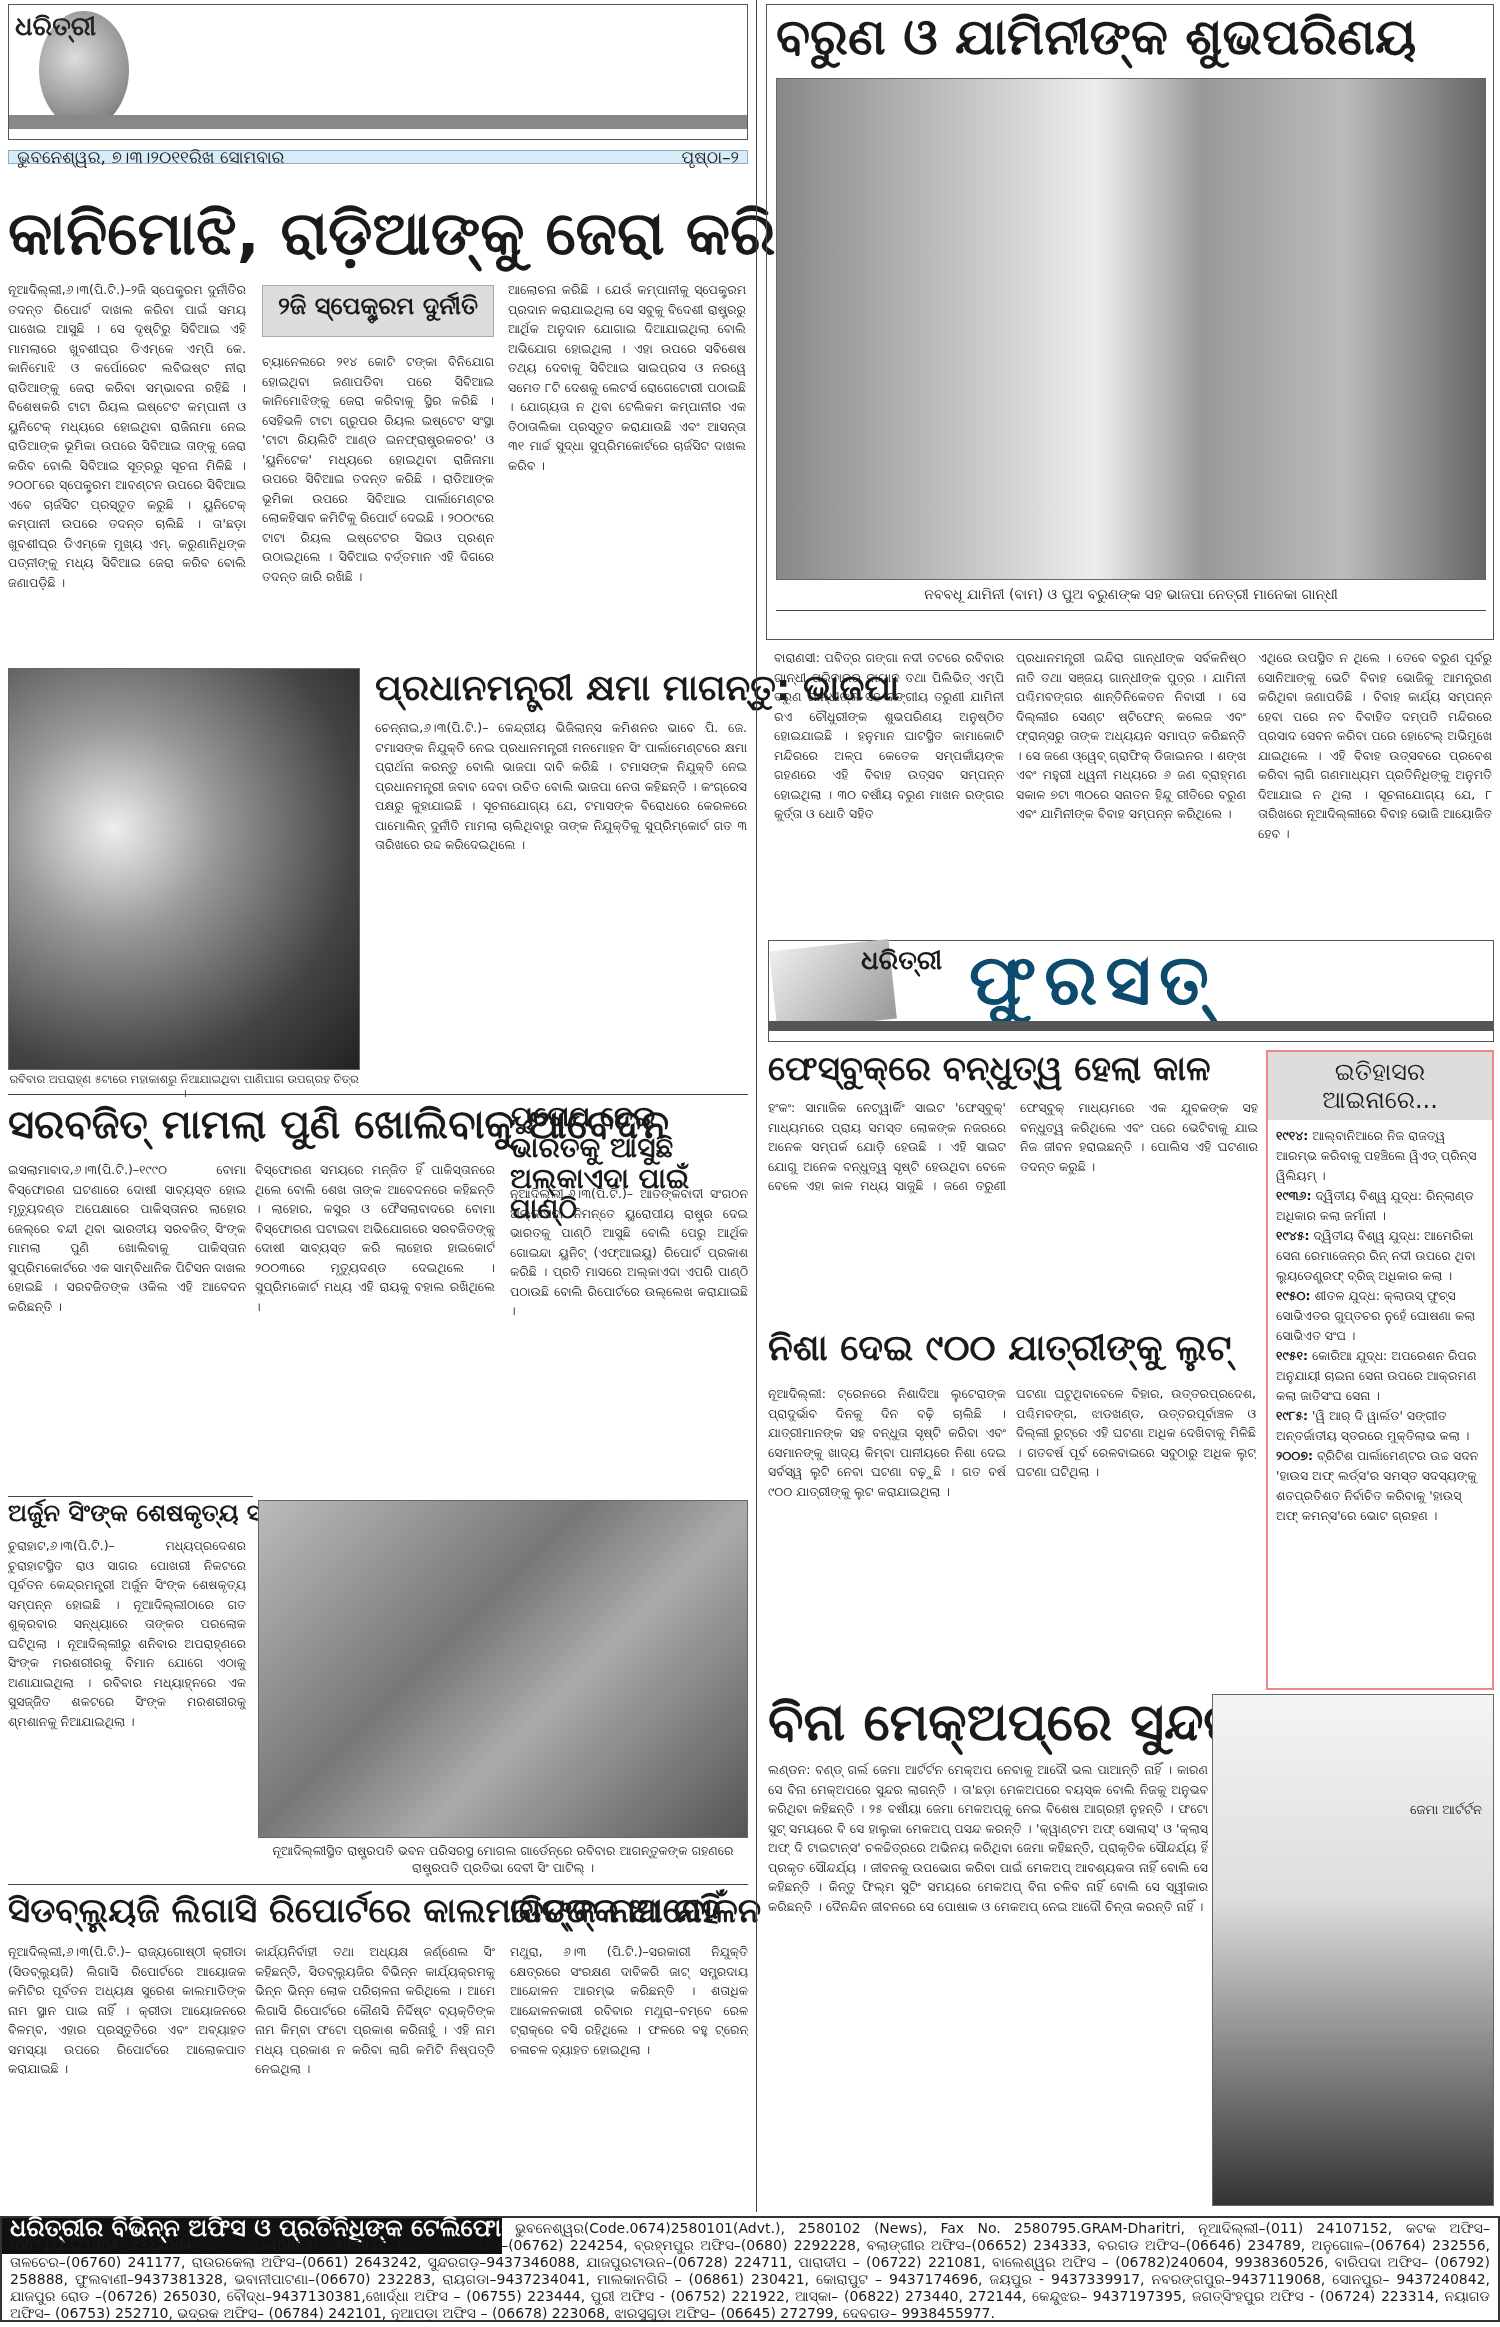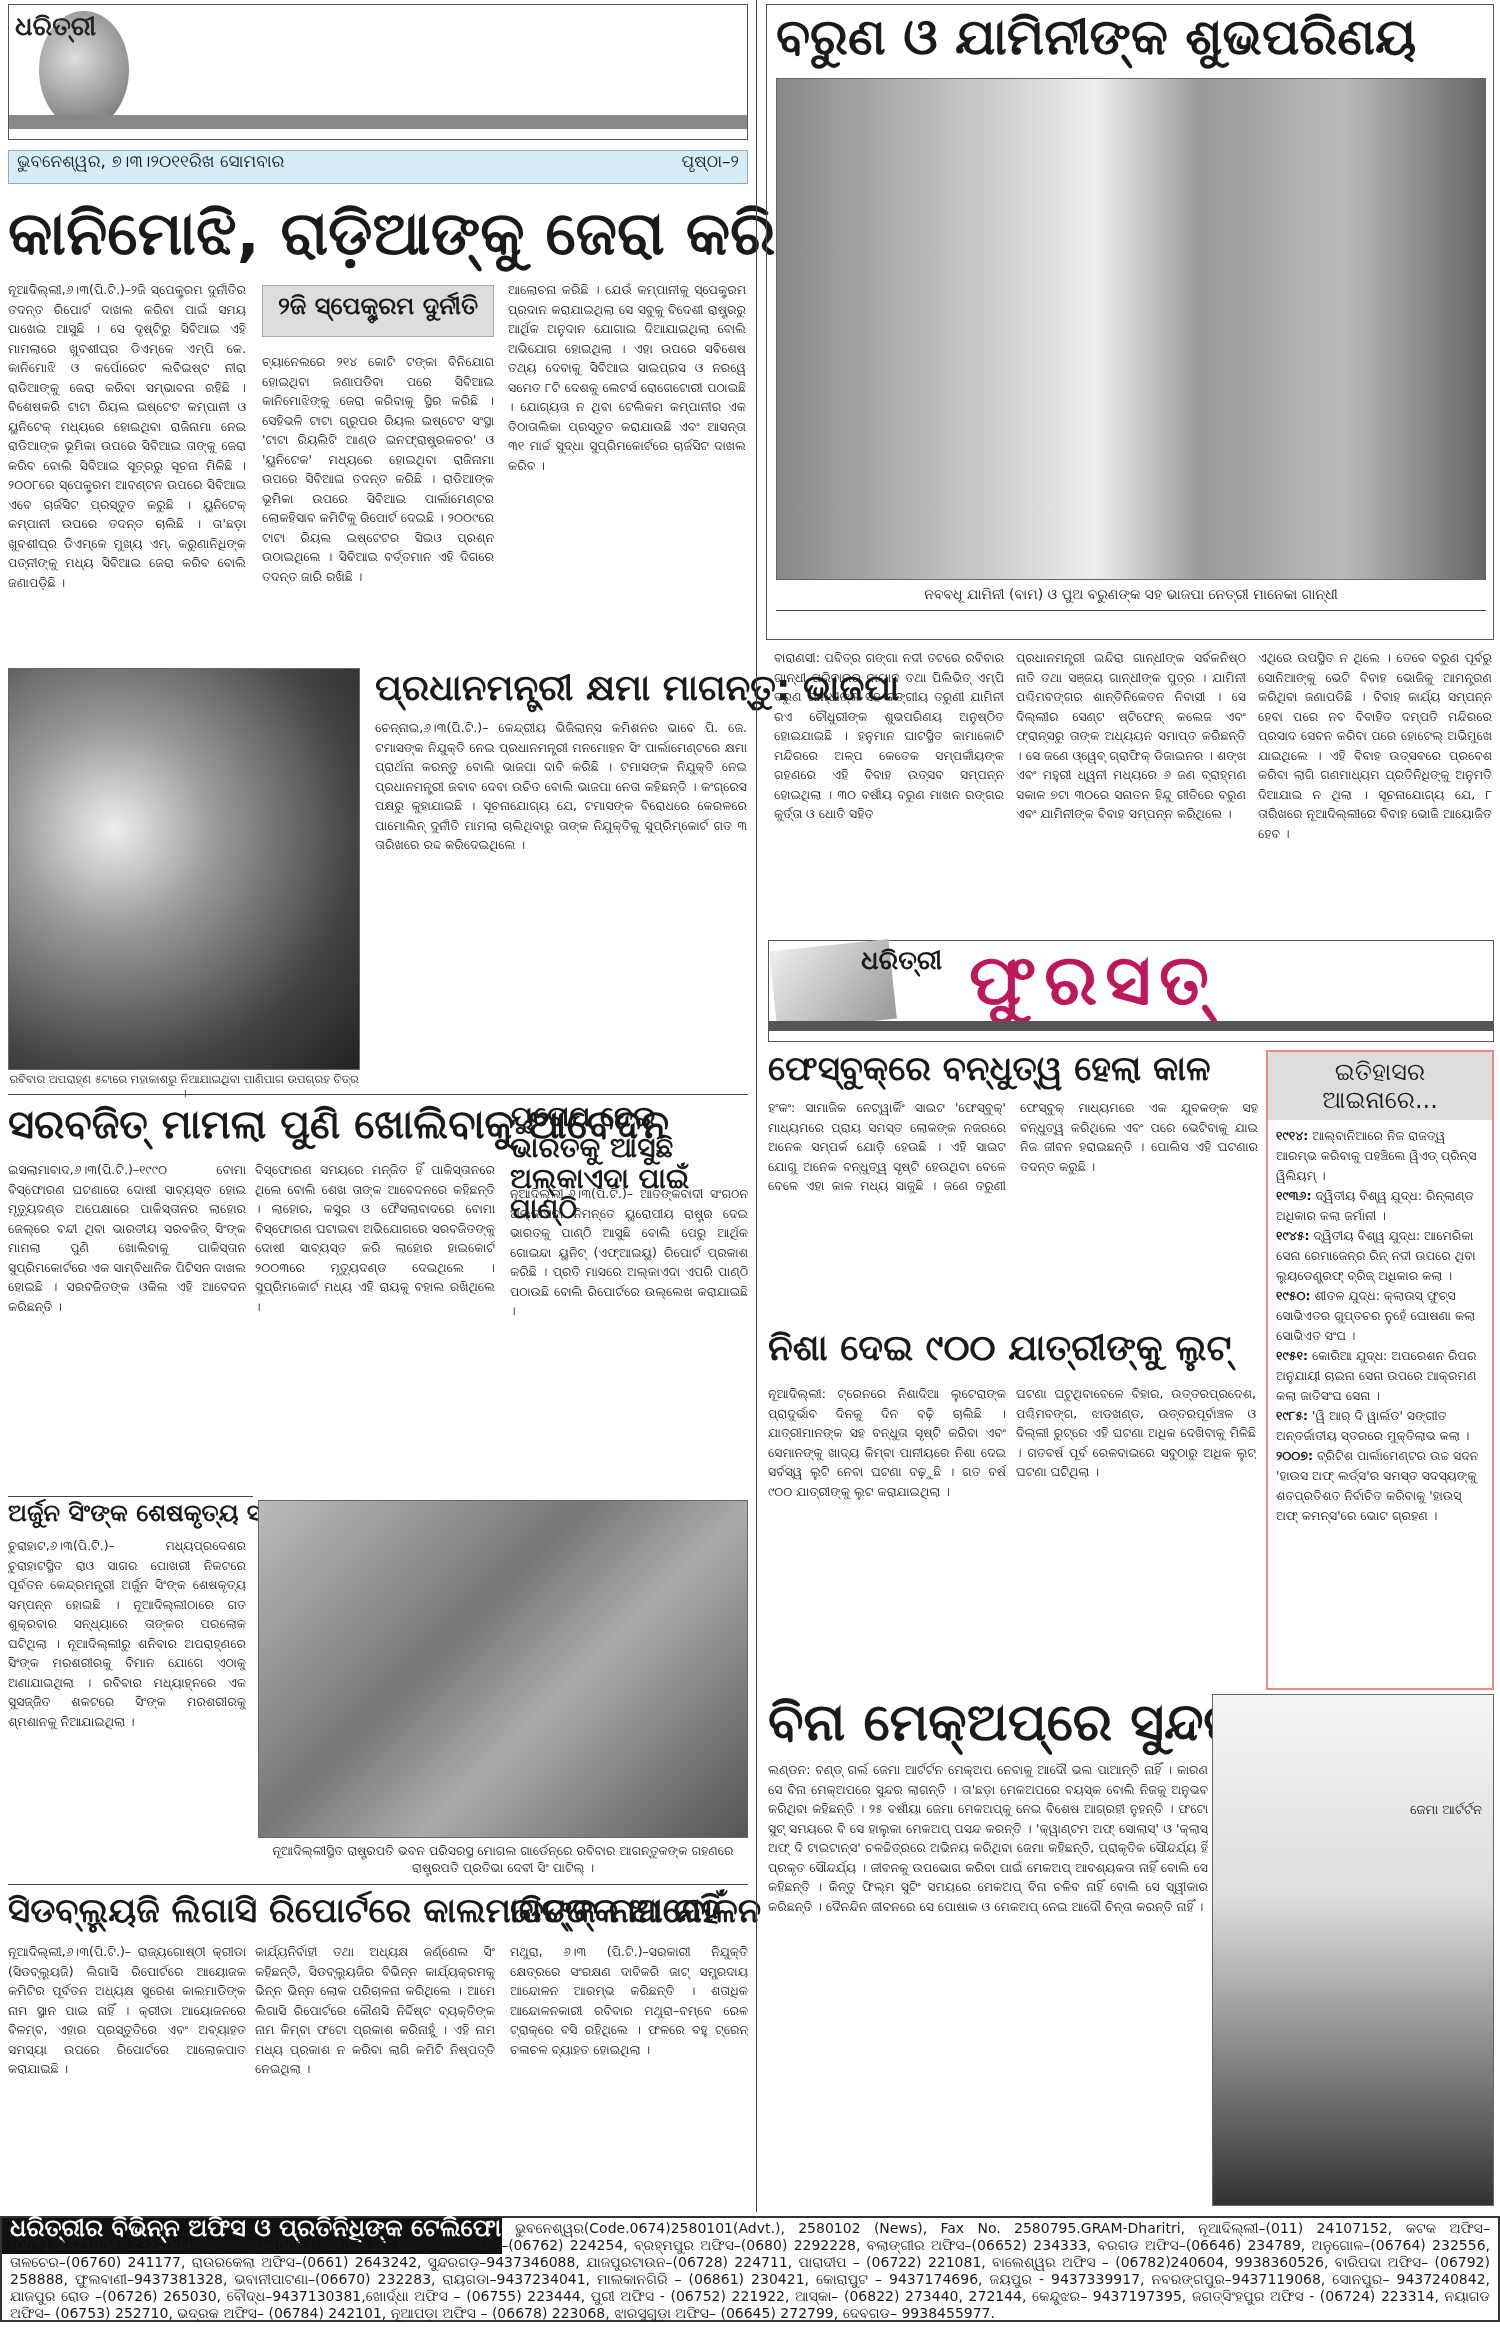--- a/index.html
+++ b/index.html
@@ -3,42 +3,42 @@
 <meta charset="utf-8">
 <style>
 *{box-sizing:border-box;margin:0;padding:0}
 body{width:1500px;height:2327px;background:#fff;font-family:"DejaVu Sans",sans-serif;color:#1a1a1a;position:relative;overflow:hidden}
 .abs{position:absolute}
 .masthead{left:8px;top:4px;width:740px;height:136px;border:1px solid #555;background:#fff}
 .masthead .logo-globe{position:absolute;left:30px;top:6px;width:90px;height:118px;border-radius:50%;background:radial-gradient(circle at 40% 40%,#ddd,#888 70%,#555);}
 .masthead .logo-text{position:absolute;left:6px;top:6px;font-size:26px;font-weight:bold;color:#222}
 .masthead .section-title{position:absolute;left:135px;top:12px;font-size:68px;font-weight:bold;color:#6b6b6b;letter-spacing:1px;white-space:nowrap}
 .masthead .bar{position:absolute;left:0;bottom:10px;width:100%;height:14px;background:#888}
-.dateline{left:8px;top:150px;width:740px;height:34px;background:#d6ecf8;border:1px solid #9ab;display:flex;justify-content:space-between;padding:0 8px;font-size:17px}
+.dateline{left:8px;top:150px;width:740px;height:14px;background:#d6ecf8;border:1px solid #9ab;display:flex;justify-content:space-between;align-items:center;padding:0 8px;font-size:17px}
 .headline{font-weight:bold;white-space:nowrap;line-height:1.1}
 .col{font-size:12.5px;line-height:19.5px;text-align:justify;overflow:hidden;color:#222}
 .photo{background:linear-gradient(135deg,#bbb,#777 40%,#aaa 60%,#555);border:1px solid #666}
 .photo.sat{background:radial-gradient(circle at 30% 40%,#eee,#999 30%,#444 70%,#222);}
 .caption{font-size:12.5px;text-align:center;color:#222}
 .hr{height:1px;background:#444}
 .vr{width:1px;background:#444}
 .boxhead{background:#ddd;border:1px solid #aaa;font-size:24px;font-weight:bold;text-align:center;padding:6px}
 .history{border:2px solid #e88;background:#fff}
 .history .hh{background:#ddd;padding:6px;text-align:center}
 .history .hh .t{font-size:24px;font-weight:normal}
 .history .hh .s{font-size:20px;line-height:28px}
 .history .items{padding:6px 8px;font-size:12.5px;line-height:20px}
 .history .yr{font-weight:bold}
 .footer{left:0;top:2216px;width:1500px;height:106px;border:2px solid #333;font-size:14px;line-height:17px;padding:0}
 .footer .fhead{position:absolute;left:0;top:0;width:500px;height:36px;background:#111;color:#fff;font-size:24px;font-weight:bold;padding:2px 8px;white-space:nowrap}
 .footer .ftext{position:absolute;left:8px;top:2px;right:8px;text-indent:505px;text-align:justify}
 .fursat{left:768px;top:940px;width:726px;height:102px;border:1px solid #555;background:#fff}
 .fursat .bunny{position:absolute;left:4px;top:4px;width:120px;height:80px;background:linear-gradient(135deg,#eee,#999);transform:rotate(-6deg)}
 .fursat .brand{position:absolute;left:92px;top:4px;font-size:26px;font-weight:bold}
-.fursat .title{position:absolute;left:200px;top:-2px;font-size:70px;font-weight:bold;color:#be185d;letter-spacing:8px}
+.fursat .title{position:absolute;left:200px;top:-2px;font-size:70px;font-weight:bold;color:#0c4a6e;letter-spacing:8px}
 .fursat .bar{position:absolute;left:0;bottom:10px;width:100%;height:10px;background:#555}
 </style>
 </head>
 <body>
 
 <div class="abs masthead">
   <div class="logo-globe"></div>
   <div class="logo-text">ଧରିତ୍ରୀ</div>
   <div class="bar"></div>
 </div>

